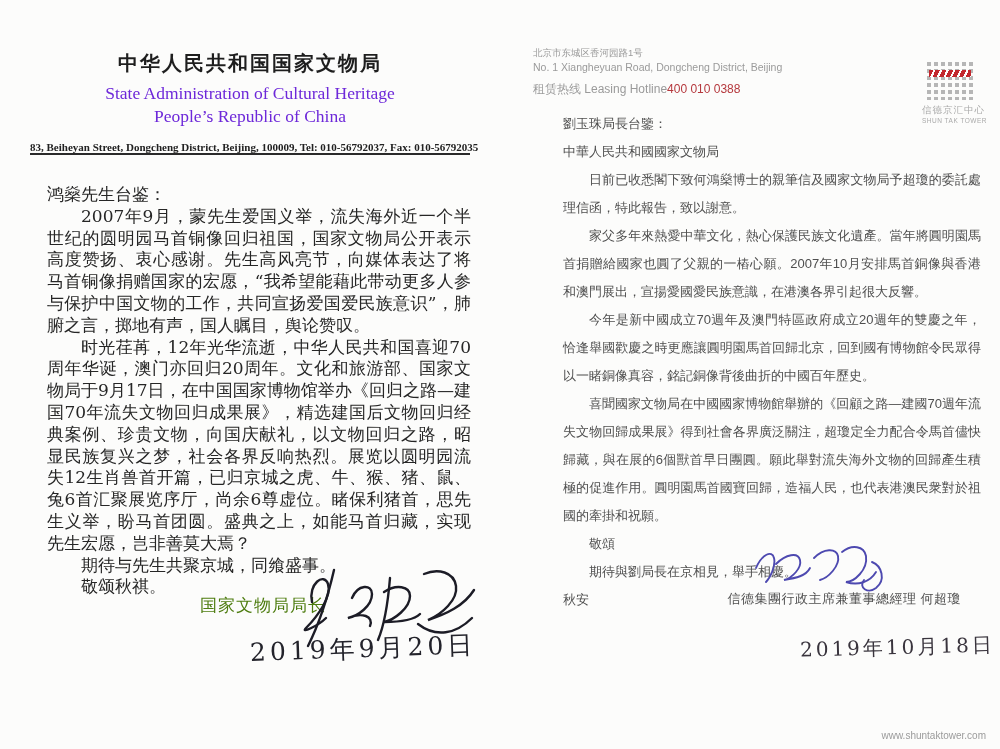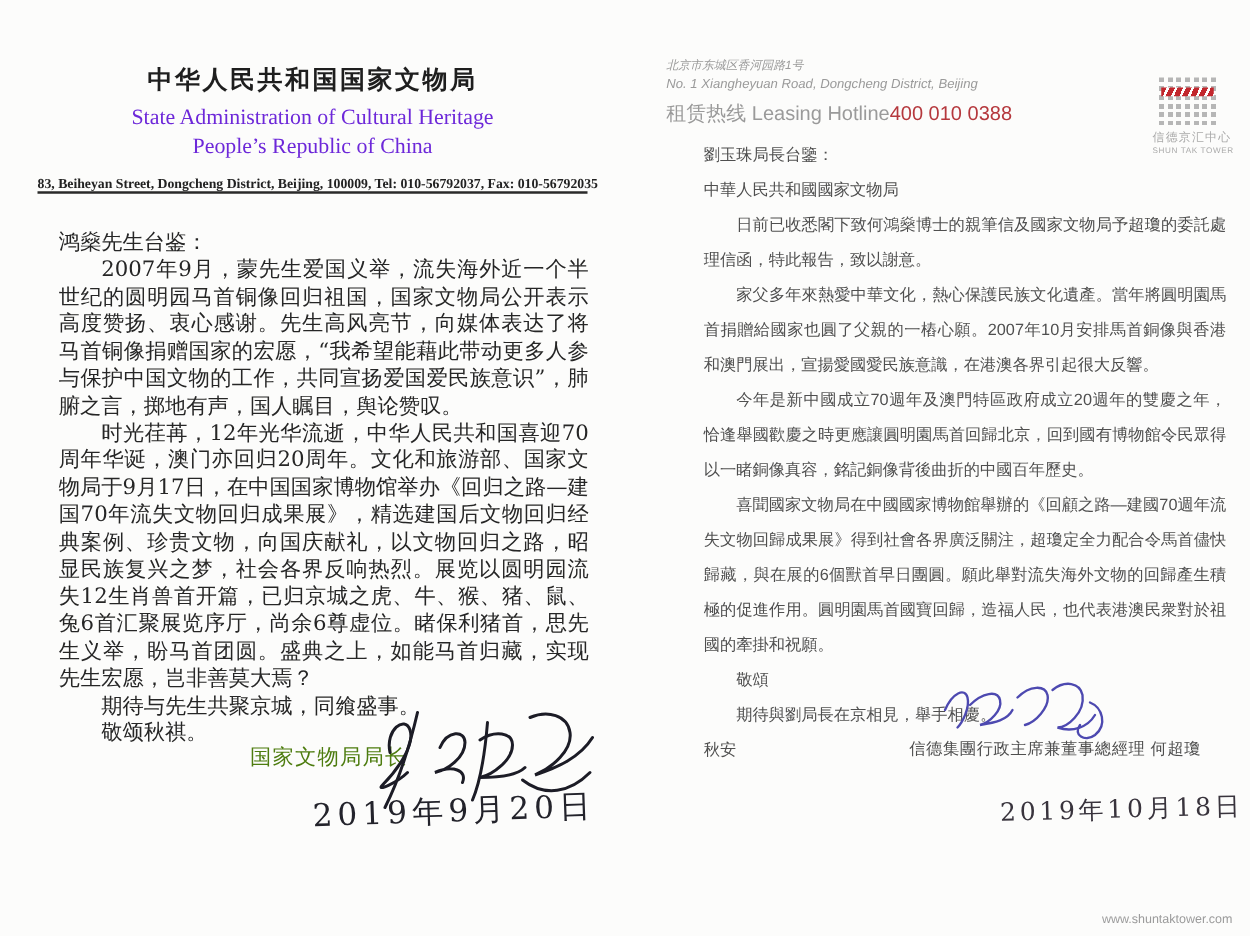--- a/index.html
+++ b/index.html
@@ -15,24 +15,24 @@
   .left-address{margin-top:13px;font-family:"Liberation Serif","DejaVu Serif",serif;font-size:11px;font-weight:bold;text-align:left;padding-bottom:0;border-bottom:2px solid #2a2a2a;white-space:nowrap;color:#222;}
   .left-body{position:absolute;left:47px;top:184px;width:424px;
     font-family:"DejaVu Serif","Liberation Serif",serif;
     font-size:17px;line-height:21.8px;color:#262626;text-align:justify;}
   .left-body p{margin:0;text-indent:2em;}
   .left-body p.no-indent{text-indent:0;}
   .left-signoff{position:absolute;left:200px;top:594px;font-family:"DejaVu Serif",serif;font-size:17px;color:#4d7c0f;letter-spacing:1px;}
   .left-sig{position:absolute;left:296px;top:562px;}
   .left-date{position:absolute;left:250px;top:632px;font-family:"DejaVu Serif",serif;font-size:25px;color:#23232b;letter-spacing:4px;transform:rotate(-2deg);}
   
-  .right-addr{position:absolute;left:533px;top:46px;color:#9a9a9a;line-height:14px;font-style:italic;}
+  .right-addr{position:absolute;left:533px;top:46px;color:#9a9a9a;line-height:14px;}
   .right-addr .cn{font-size:9.5px;}
   .right-addr .en{font-size:10.5px;text-align:center;}
-  .right-hotline{position:absolute;left:533px;top:81px;font-size:16px;color:#9a9a9a;}
+  .right-hotline{position:absolute;left:533px;top:81px;font-size:12px;color:#9a9a9a;}
   .right-hotline .num{color:#b5383d;}
   .logo{position:absolute;left:922px;top:62px;width:56px;text-align:center;color:#a9a9a9;}
   .logo-mark{position:relative;width:46px;height:38px;margin:0 auto;
     background-image:
       repeating-linear-gradient(to bottom, transparent 0 4px, #fcfcfb 4px 7px),
       repeating-linear-gradient(to right, #b6b6b6 0 4px, #fcfcfb 4px 7px);}
   .logo-band{position:absolute;left:2px;right:2px;top:8px;height:7px;
     background:repeating-linear-gradient(115deg, #c2272d 0 4px, #fff 4px 6px);}
   .logo-cn{font-size:9.5px;margin-top:4px;letter-spacing:1px;white-space:nowrap;}
   .logo-en{font-size:6.5px;letter-spacing:0.5px;white-space:nowrap;}

